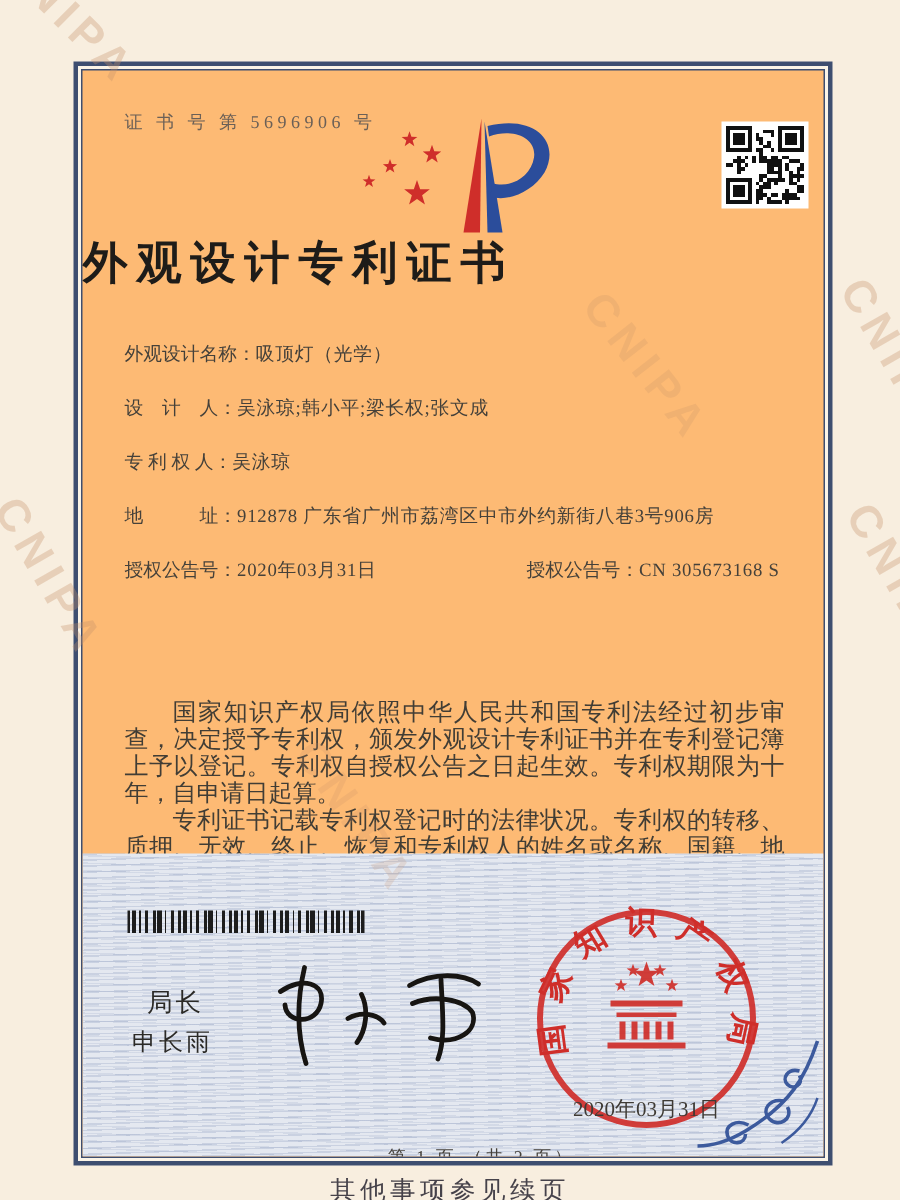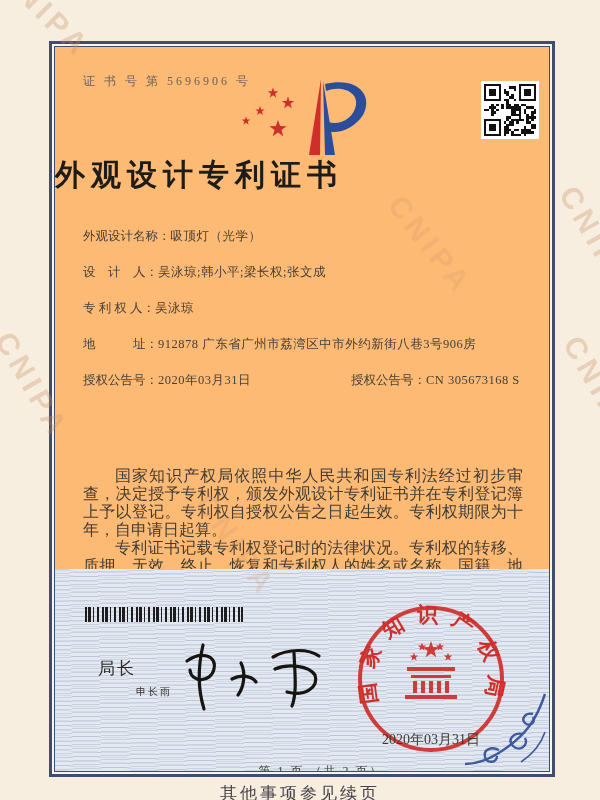--- a/index.html
+++ b/index.html
@@ -51,21 +51,21 @@
   }
   .barcode{
     position:absolute;left:30px;top:560px;width:158px;height:15px;
     background:repeating-linear-gradient(90deg,
       #1d1d1d 0 2px, transparent 2px 3px,
       #1d1d1d 3px 6px, transparent 6px 8px,
       #1d1d1d 8px 9px, transparent 9px 12px,
       #1d1d1d 12px 14px, transparent 14px 17px);
   }
   .director-title{position:absolute;left:33px;top:610px;font-size:17px;letter-spacing:2px;color:#2b2a27;margin-left:10px;}
-  .director-name {position:absolute;left:33px;top:638px;font-size:10px;letter-spacing:2px;color:#2b2a27;margin-left:48px;}
+  .director-name {position:absolute;left:33px;top:638px;font-size:16px;letter-spacing:2px;color:#2b2a27;}
   .signature{position:absolute;left:122px;top:586px;width:158px;height:86px;}
   .seal{position:absolute;left:300px;top:556px;width:152px;height:152px;}
   .flourish{position:absolute;right:0;bottom:3px;width:86px;height:76px;}
   .page-no{position:absolute;left:0;right:0;top:716px;text-align:center;
     font-size:12px;letter-spacing:2px;color:#45413b;padding-left:38px;}
   
   .continuation{
     position:absolute;left:0;right:0;top:782px;text-align:center;
     font-size:17px;letter-spacing:3px;color:#46424a;z-index:3;
   }

